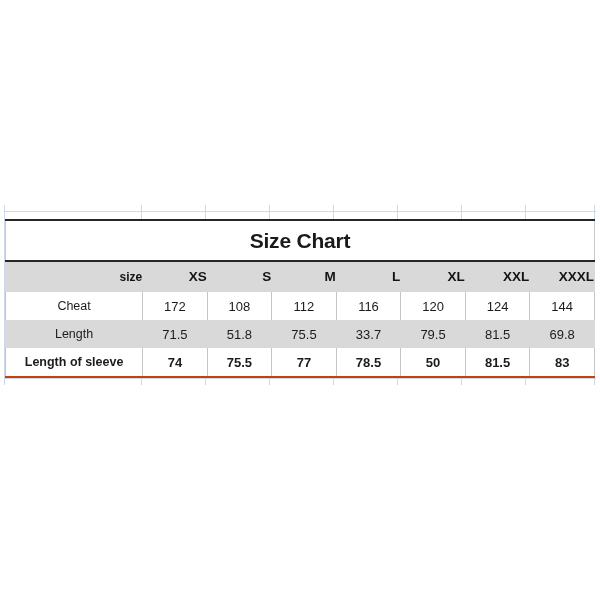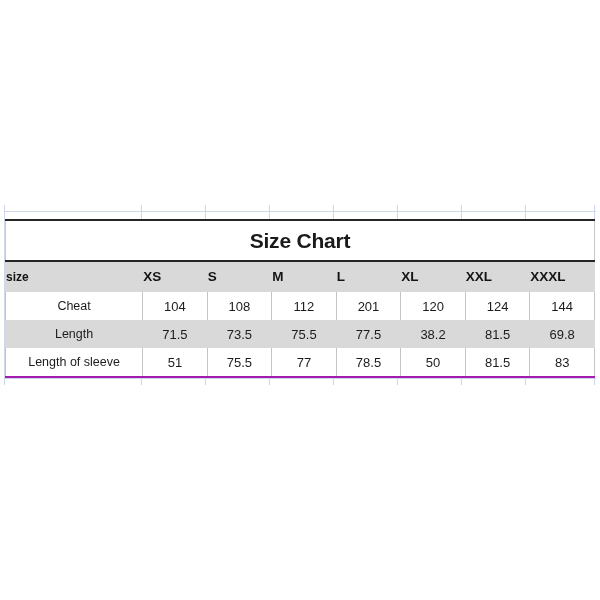--- a/index.html
+++ b/index.html
@@ -75,21 +75,21 @@
     padding: 0;
   }
 
   
   tr.header-row th {
     height: 29px;
     background: #d9d9d9;
     font-size: 13.5px;
     font-weight: bold;
     color: #141414;
-    text-align: left;
+    text-align: right;
     vertical-align: middle;
     border: 1px solid #d9d9d9;
     padding: 0;
   }
   tr.header-row th.row-label {
     font-size: 12px;
   }
 
   
   tr.data-row td {
@@ -109,21 +109,22 @@
   tr.data-row.odd td {
     background: #ffffff;
   }
   tr.data-row.even td {
     background: #d9d9d9;
     border-left: 1px solid #d9d9d9;
     border-right: 1px solid #d9d9d9;
     text-align: center;
   }
   tr.data-row.last td {
-    border-bottom: 2px solid #a21caf;
+    border-bottom: 2px solid #c2410c;
+    font-weight: bold;
   }
 </style>
 </head>
 <body>
 
 <div id="grid-layer">
   <div class="grid-v" style="left:4px;"></div>
   <div class="grid-v" style="left:141px;"></div>
   <div class="grid-v" style="left:205px;"></div>
   <div class="grid-v" style="left:269px;"></div>
@@ -159,41 +160,41 @@
         <th>M</th>
         <th>L</th>
         <th>XL</th>
         <th>XXL</th>
         <th>XXXL</th>
       </tr>
     </thead>
     <tbody>
       <tr class="data-row odd">
         <td class="row-label">Cheat</td>
-        <td>104</td>
+        <td>172</td>
         <td>108</td>
         <td>112</td>
-        <td>201</td>
+        <td>116</td>
         <td>120</td>
         <td>124</td>
         <td>144</td>
       </tr>
       <tr class="data-row even">
         <td class="row-label">Length</td>
         <td>71.5</td>
-        <td>73.5</td>
+        <td>51.8</td>
         <td>75.5</td>
-        <td>77.5</td>
-        <td>38.2</td>
+        <td>33.7</td>
+        <td>79.5</td>
         <td>81.5</td>
         <td>69.8</td>
       </tr>
       <tr class="data-row odd last">
         <td class="row-label">Length of sleeve</td>
-        <td>51</td>
+        <td>74</td>
         <td>75.5</td>
         <td>77</td>
         <td>78.5</td>
         <td>50</td>
         <td>81.5</td>
         <td>83</td>
       </tr>
     </tbody>
   </table>
 </div>

